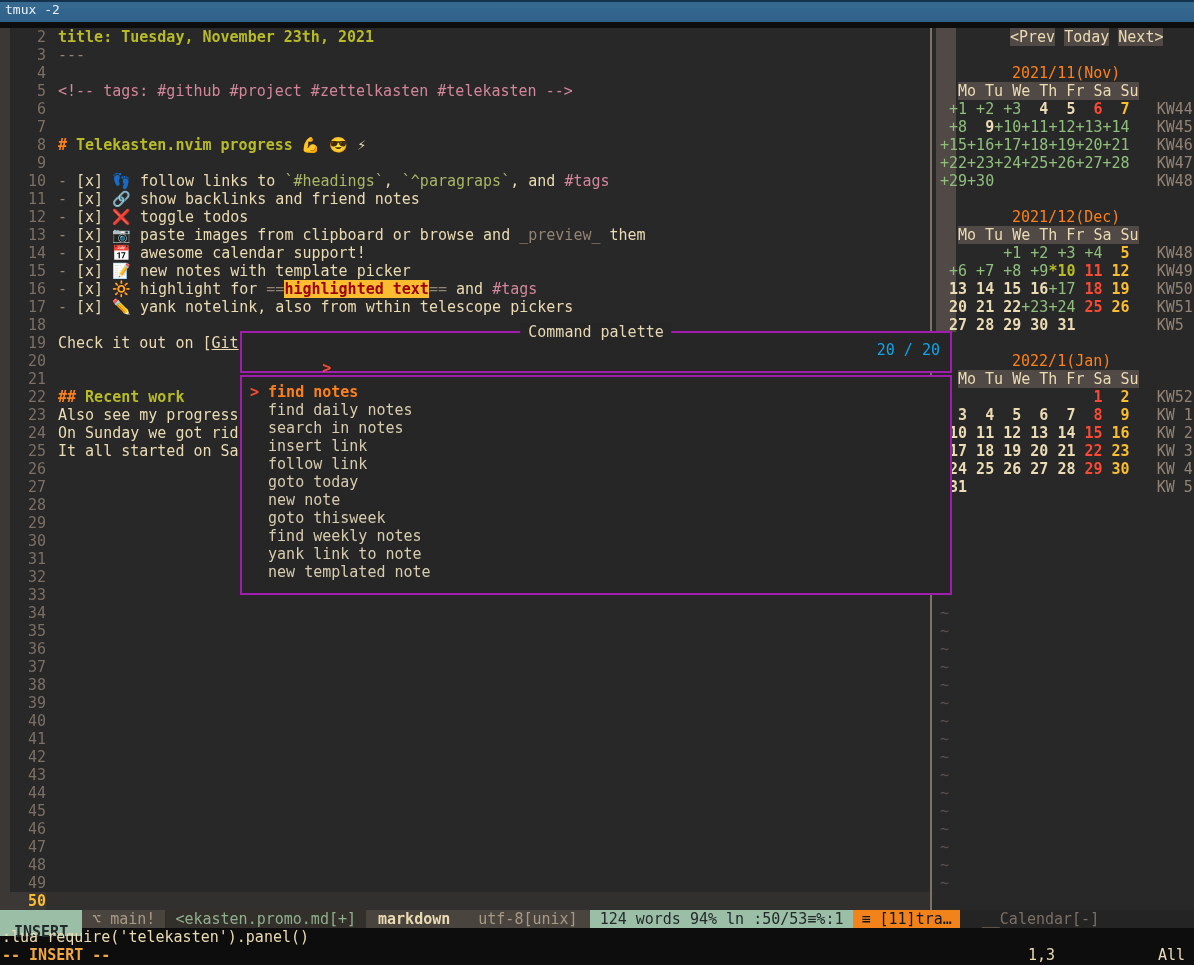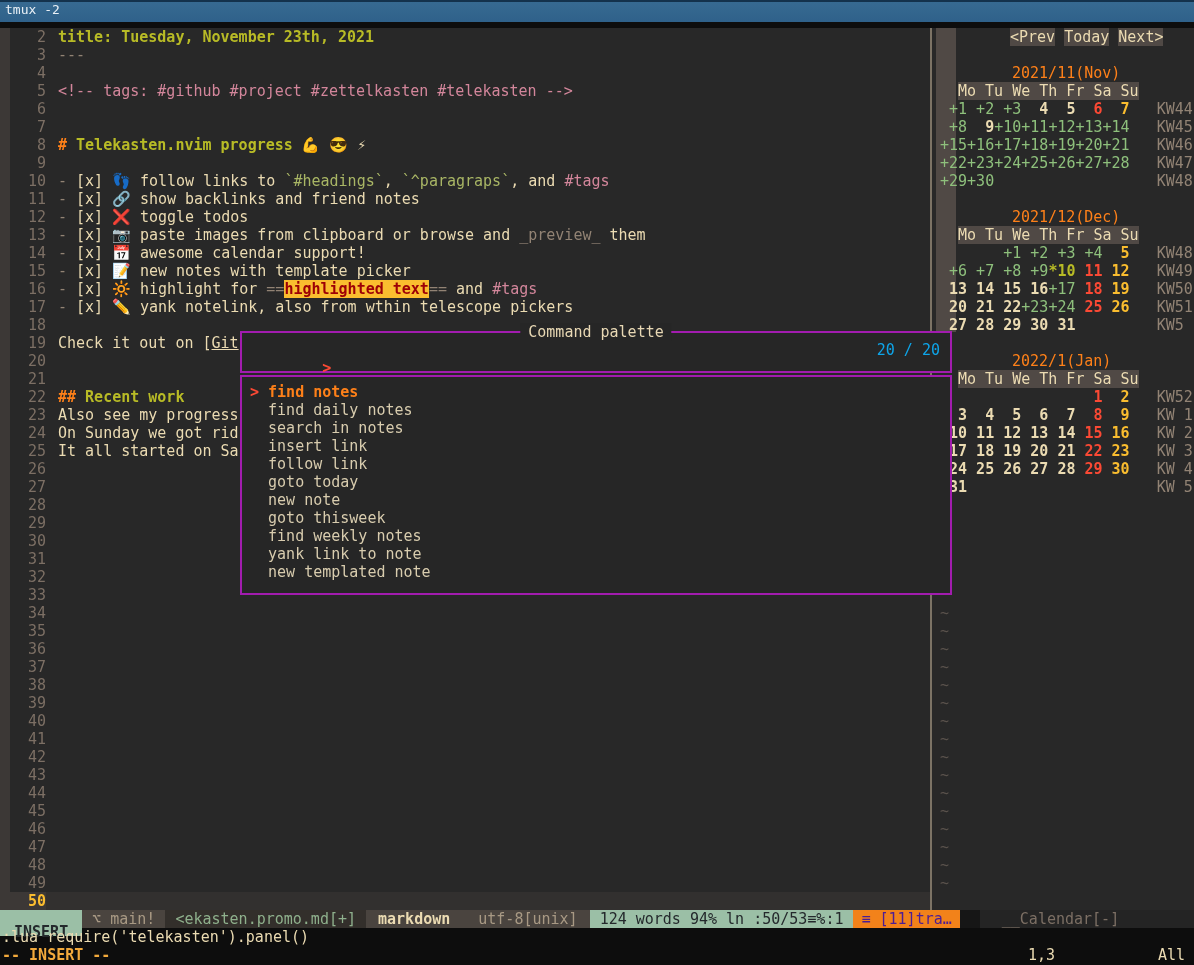--- a/index.html
+++ b/index.html
@@ -62,21 +62,21 @@
   
   .statusline{position:absolute;left:0;top:910px;width:1194px;height:18px;display:flex;background:#161616;}
   .sl{white-space:pre;height:18px;box-sizing:border-box;}
   .sl-mode{background:#9bbfa6;color:#24292c;font-weight:bold;padding:13px 14px;}
   .sl-branch{background:#4a443f;color:#a89984;padding:0 10px;}
   .sl-file{background:#332f2b;color:#8fb08c;padding:0 10px;flex:1;}
   .sl-ft{background:#4a443f;padding:0 12px;display:flex;gap:28px;}
   .sl-ft .ftname{color:#ebdbb2;font-weight:bold;}
   .sl-ft .enc{color:#a89984;}
   .sl-stats{background:#9bbfa6;color:#24292c;padding:0 10px;}
-  .sl-buf{background:#f2821a;color:#4c1d95;padding:0 8px;margin-right:20px;}
+  .sl-buf{background:#f2821a;color:#0f172a;padding:0 8px;margin-right:0;}
   .sl-cal{background:#242424;color:#7c6f64;width:258px;padding-left:22px;}
   
   .cmd1{position:absolute;left:2px;top:928px;white-space:pre;color:#ebdbb2;}
   .cmd2{position:absolute;left:2px;top:946px;white-space:pre;color:#f2a93c;font-weight:bold;}
   .ruler-pos{position:absolute;left:1028px;top:946px;color:#ebdbb2;}
   .ruler-scroll{position:absolute;left:1158px;top:946px;color:#ebdbb2;}
 </style>
 </head>
 <body>
 

